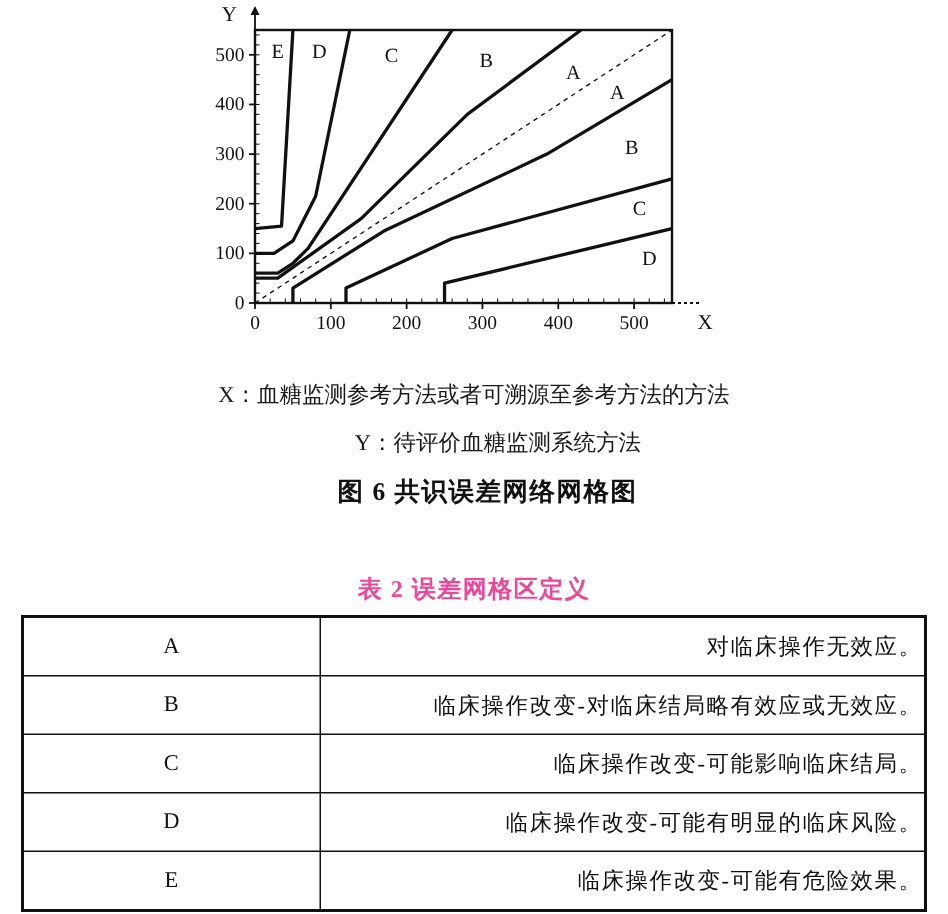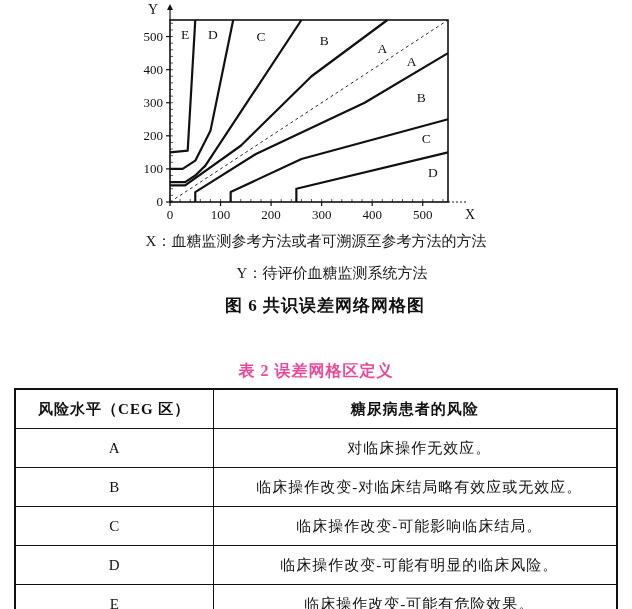--- a/index.html
+++ b/index.html
@@ -6,42 +6,42 @@
   body{
     width:632px;height:609px;background:#ffffff;color:#111;
     font-family:"Liberation Serif","DejaVu Serif",serif;
     overflow:hidden;
   }
   .figure-svg-wrap{margin:2px 0 0 126px;}
   svg{display:block;}
   .caption{
     text-align:center;font-size:15px;color:#1a1a1a;margin:0;
   }
-  .caption-x{margin-top:4px;}
+  .caption-x{margin-top:26px;}
   .caption-y{margin-top:13px;padding-left:32px;}
   .figure-title{
     text-align:center;font-size:17px;font-weight:bold;color:#111;
     margin:11px 0 0 0;letter-spacing:1px;padding-left:18px;
   }
   .table-title{
     text-align:center;font-size:16px;font-weight:bold;color:#ec4899;
     margin:44px 0 6px 0;letter-spacing:1px;
   }
   table.ceg{
     border-collapse:collapse;margin:0 14px;width:604px;table-layout:fixed;
   }
   table.ceg,table.ceg th,table.ceg td{border:1px solid #111;}
   table.ceg{border:2px solid #111;}
   table.ceg th{
     height:38px;font-size:15px;font-weight:bold;text-align:center;
     padding:0 4px;letter-spacing:1px;
   }
   table.ceg td{height:36px;font-size:15px;vertical-align:middle;}
   td.zone-cell{text-align:center;font-size:16px;}
-  td.risk-cell{text-align:center;padding-left:10px;letter-spacing:1px;}
+  td.risk-cell{text-align:right;padding-left:10px;letter-spacing:1px;}
   col.c1{width:198px;}
 </style>
 </head>
 <body>
 
 <div class="figure-svg-wrap">
   <svg id="ceg-chart" width="362" height="226" viewBox="0 0 362 226">
       <rect x="44" y="18" width="278" height="182" fill="none" stroke="#111" stroke-width="1.6"></rect>
       <line x1="44" y1="200" x2="44" y2="197" stroke="#111" stroke-width="0.7"></line>
       <line x1="44" y1="200" x2="47" y2="200" stroke="#111" stroke-width="0.7"></line>
@@ -153,24 +153,20 @@
 <p class="figure-title">图 6 共识误差网络网格图</p>
 
 <p class="table-title">表 2 误差网格区定义</p>
 
 <table class="ceg">
   <colgroup>
       <col class="c1">
       <col>
     </colgroup>
   <tbody>
-      <tr>
-    <th>风险水平（CEG 区）</th>
-    <th>糖尿病患者的风险</th>
-  </tr>
   <tr>
     <td class="zone-cell">A</td>
     <td class="risk-cell">对临床操作无效应。</td>
   </tr>
   <tr>
     <td class="zone-cell">B</td>
     <td class="risk-cell">临床操作改变-对临床结局略有效应或无效应。</td>
   </tr>
   <tr>
     <td class="zone-cell">C</td>

